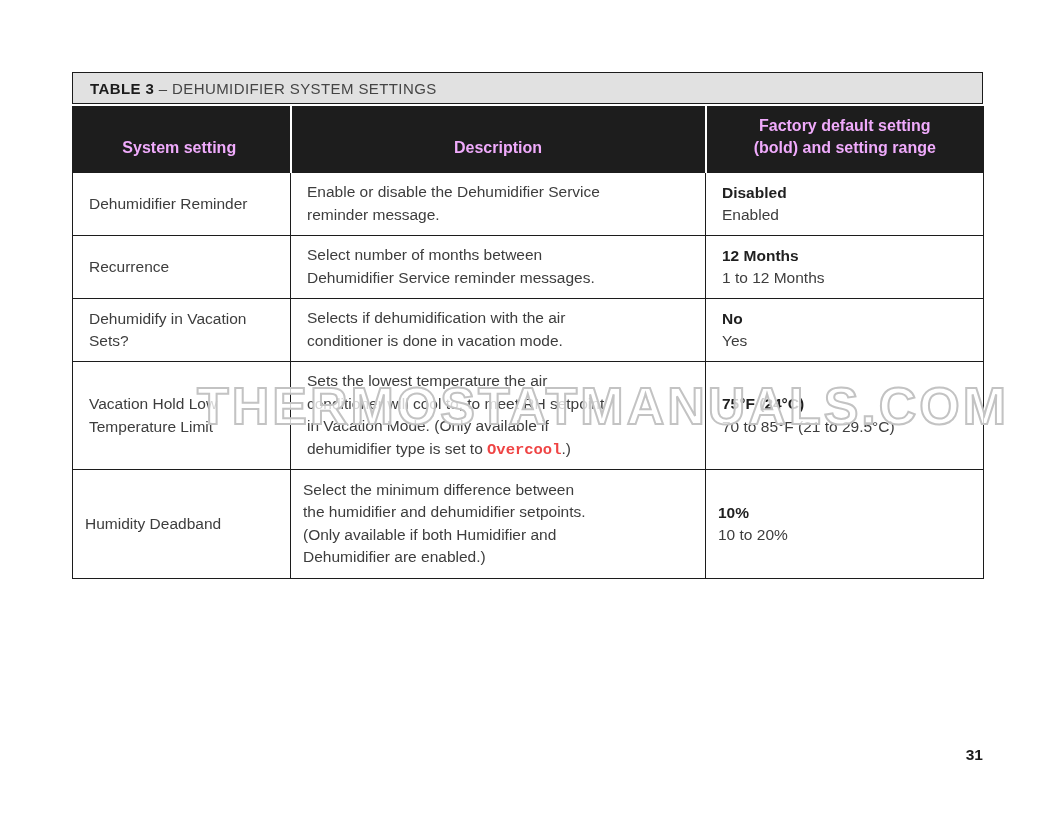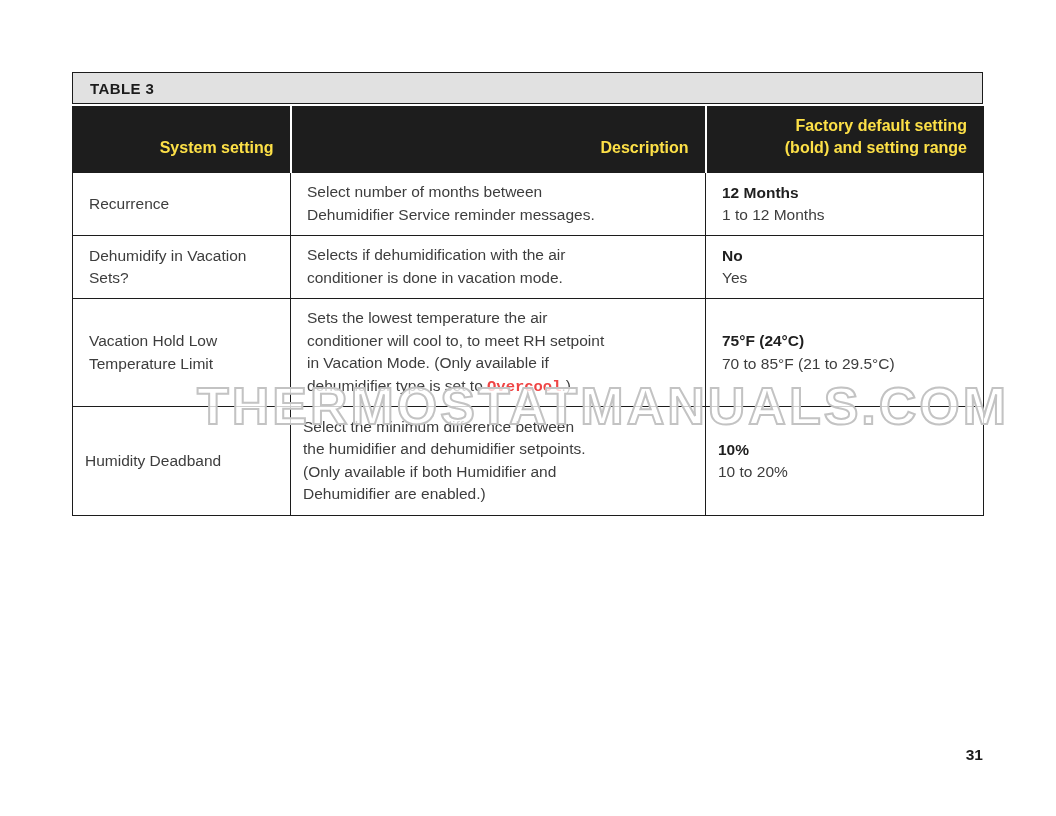--- a/index.html
+++ b/index.html
@@ -44,24 +44,24 @@
     table-layout: fixed;
     width: 911px;
   }
   table.settings col.c1 { width: 218px; }
   table.settings col.c2 { width: 415px; }
   table.settings col.c3 { width: 278px; }
   table.settings th {
     box-sizing: border-box;
     height: 66px;
     background: #1d1d1d;
-    color: #fde047;
+    color: #f0abfc;
     font-size: 16px;
     font-weight: 700;
-    text-align: right;
+    text-align: center;
     vertical-align: bottom;
     padding: 8px 16px 13px 16px;
     border-top: 1.5px solid #1c1c1c;
     border-bottom: 1.5px solid #1c1c1c;
     white-space: pre-line;
     line-height: 22px;
   }
   table.settings th.hsep { border-right: 2px solid #ffffff; }
   table.settings th:first-child { border-left: 1.5px solid #1c1c1c; padding-left: 12px; }
   table.settings th:last-child  { border-right: 1.5px solid #1c1c1c; }
@@ -115,37 +115,47 @@
     margin-left: 32px;
   }
 </style>
 </head>
 <body>
 
 <div class="page">
 
   <div class="tablewrap">
 
-    <div class="table-title"><span class="tbold">TABLE 3</span></div>
+    <div class="table-title"><span class="tbold">TABLE 3</span><span> – DEHUMIDIFIER SYSTEM SETTINGS</span></div>
 
     <table class="settings">
       <colgroup>
         <col class="c1">
           <col class="c2">
           <col class="c3">
       </colgroup>
       <thead>
         <tr>
           <th class="hsep preline">System setting</th>
           <th class="hsep preline">Description</th>
           <th class="preline">Factory default setting
 (bold) and setting range</th>
         </tr>
       </thead>
       <tbody>
+        <tr class="r1">
+          <td class="preline">Dehumidifier
+Reminder</td>
+          <td><span class="preline">Enable or disable the Dehumidifier Service
+reminder message.</span><span class="inline-bold"></span><span class="preline"></span></td>
+          <td>
+              <div class="defbold">Disabled</div>
+              <div class="preline">Enabled</div>
+            </td>
+        </tr>
         <tr class="r2">
           <td class="preline">Recurrence</td>
           <td><span class="preline">Select number of months between
 Dehumidifier Service reminder messages.</span><span class="inline-bold"></span><span class="preline"></span></td>
           <td>
               <div class="defbold">12 Months</div>
               <div class="preline">1 to 12 Months</div>
             </td>
         </tr>
         <tr class="r3">

